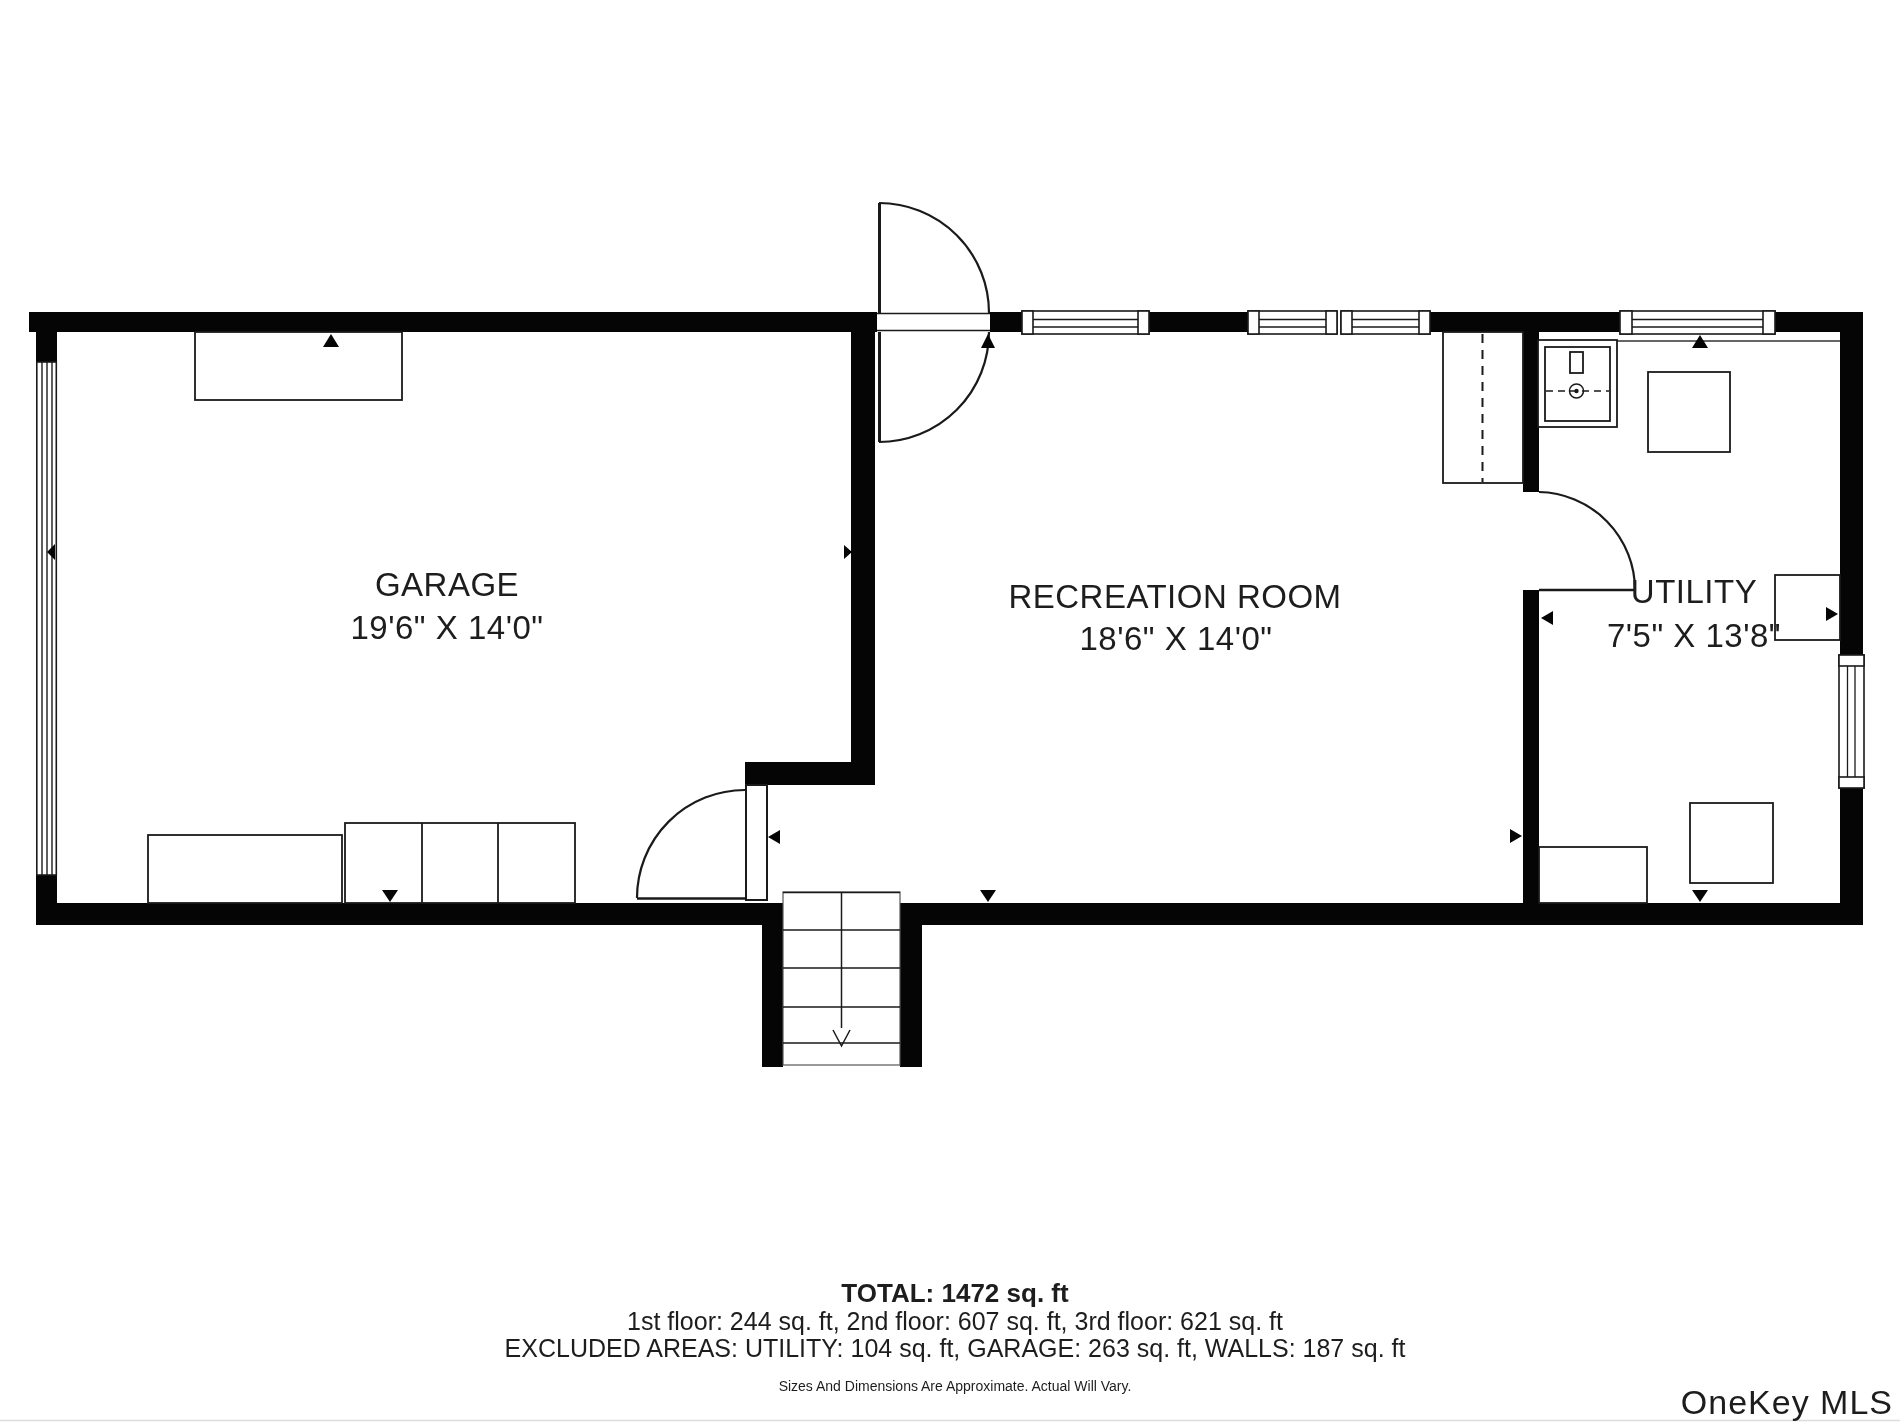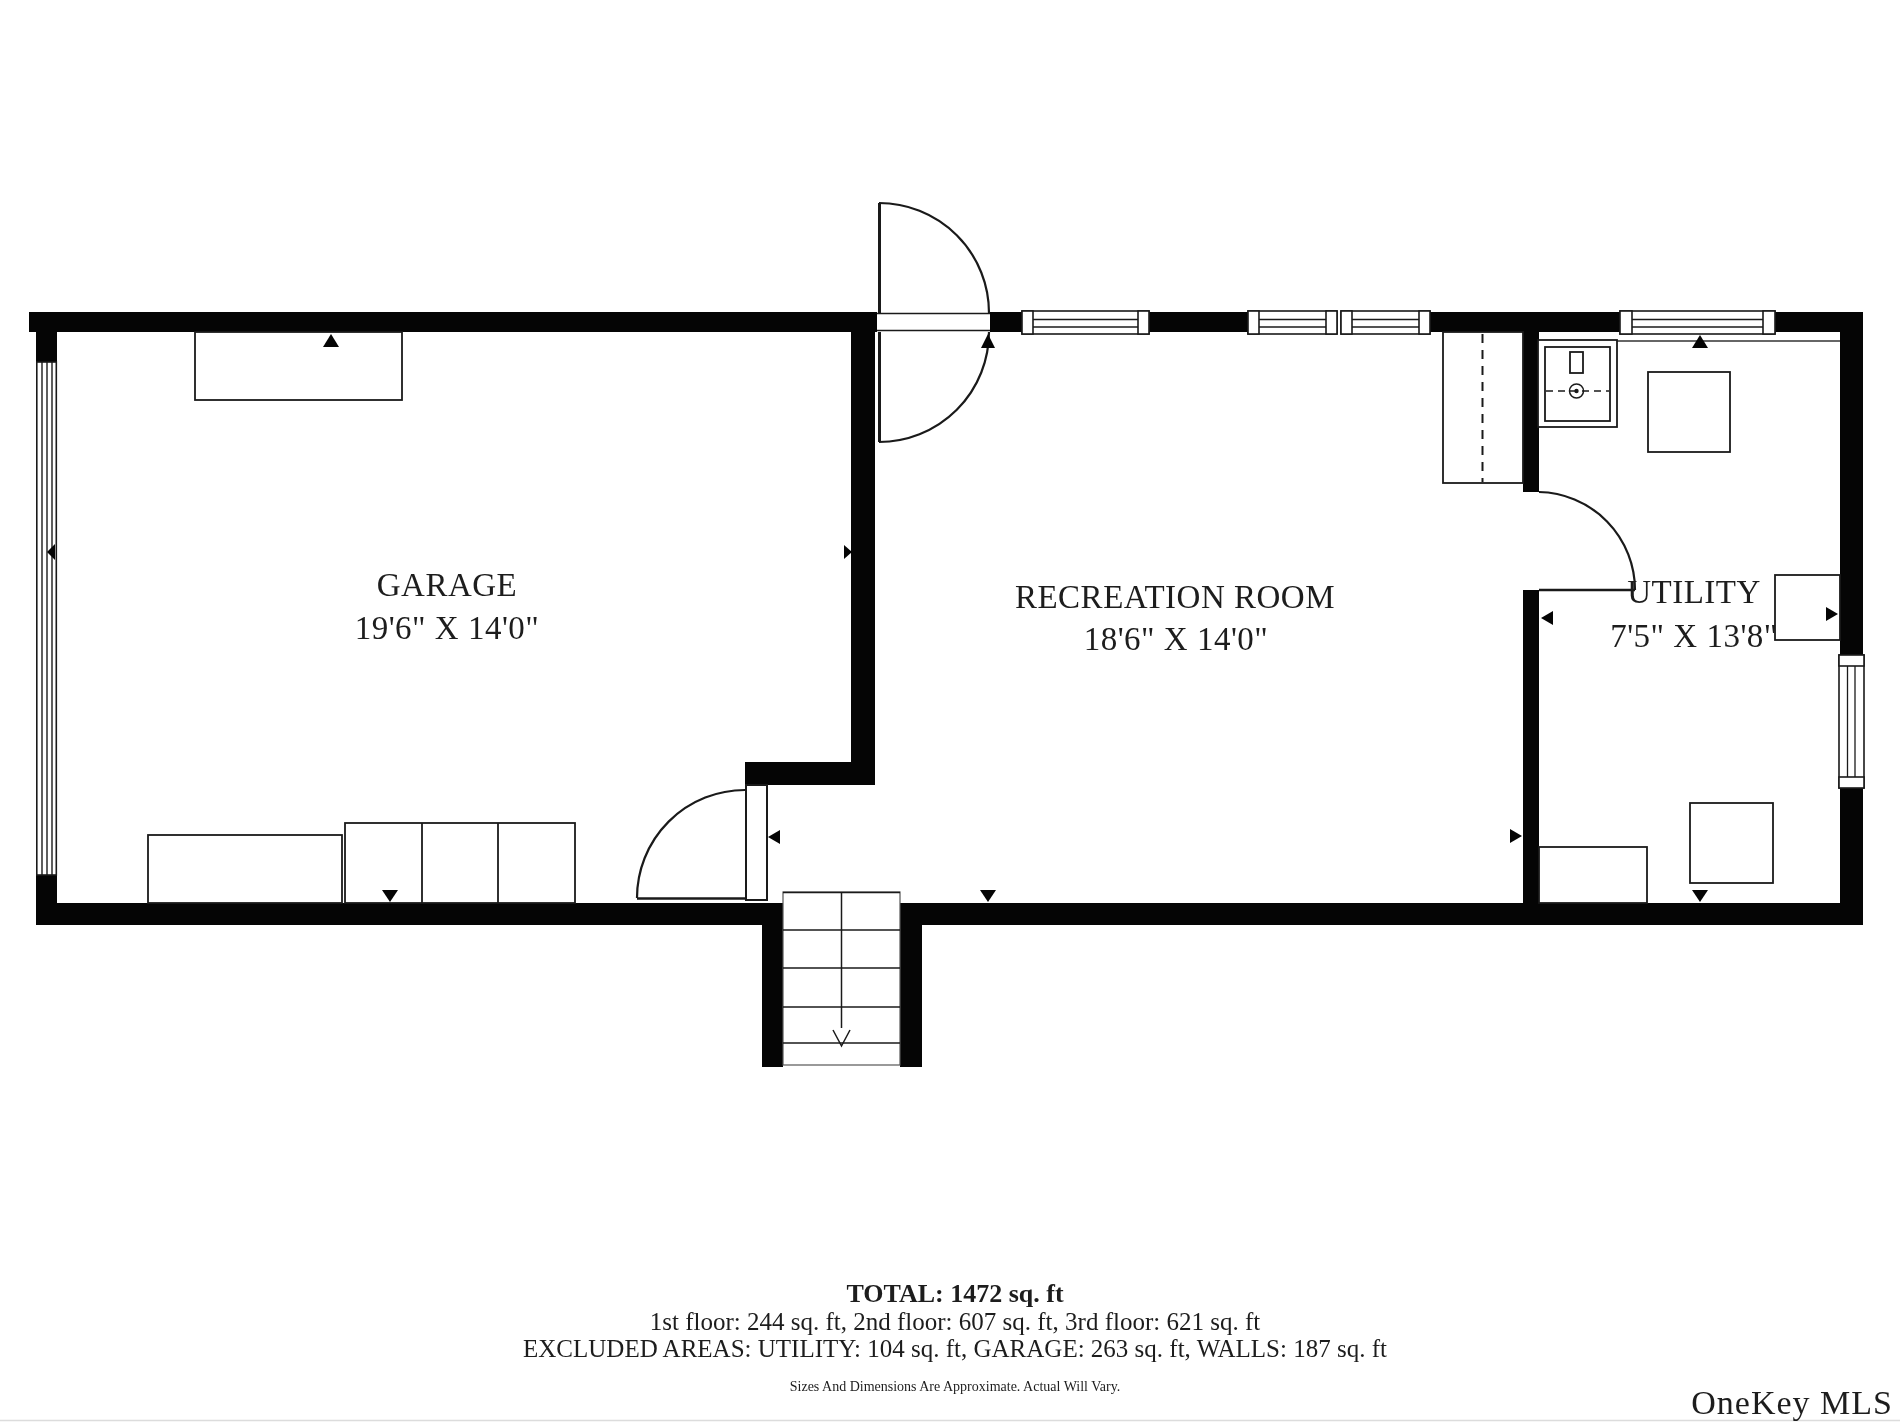--- a/index.html
+++ b/index.html
@@ -1,21 +1,21 @@
 <!DOCTYPE html>
 <html><head>
 <meta charset="utf-8">
 <style>
   html,body{margin:0;padding:0;background:#ffffff;}
   .stage{
     position:relative;
     width:1900px;height:1425px;
     background:#ffffff;
     overflow:hidden;
-    font-family:Liberation Serif, serif;
+    font-family:Liberation Sans, sans-serif;
   }
   svg{display:block;}
   text{fill:#1d1d1d;}
   .room-label{font-size:33px;letter-spacing:0.5px;}
   .room-dims{font-size:33px;letter-spacing:0.5px;}
   .total-line{font-size:26px;font-weight:bold;}
   .detail-line{font-size:25px;}
   .disclaimer-line{font-size:14px;}
   .watermark-text{font-size:34px;letter-spacing:1px;}
 </style>

